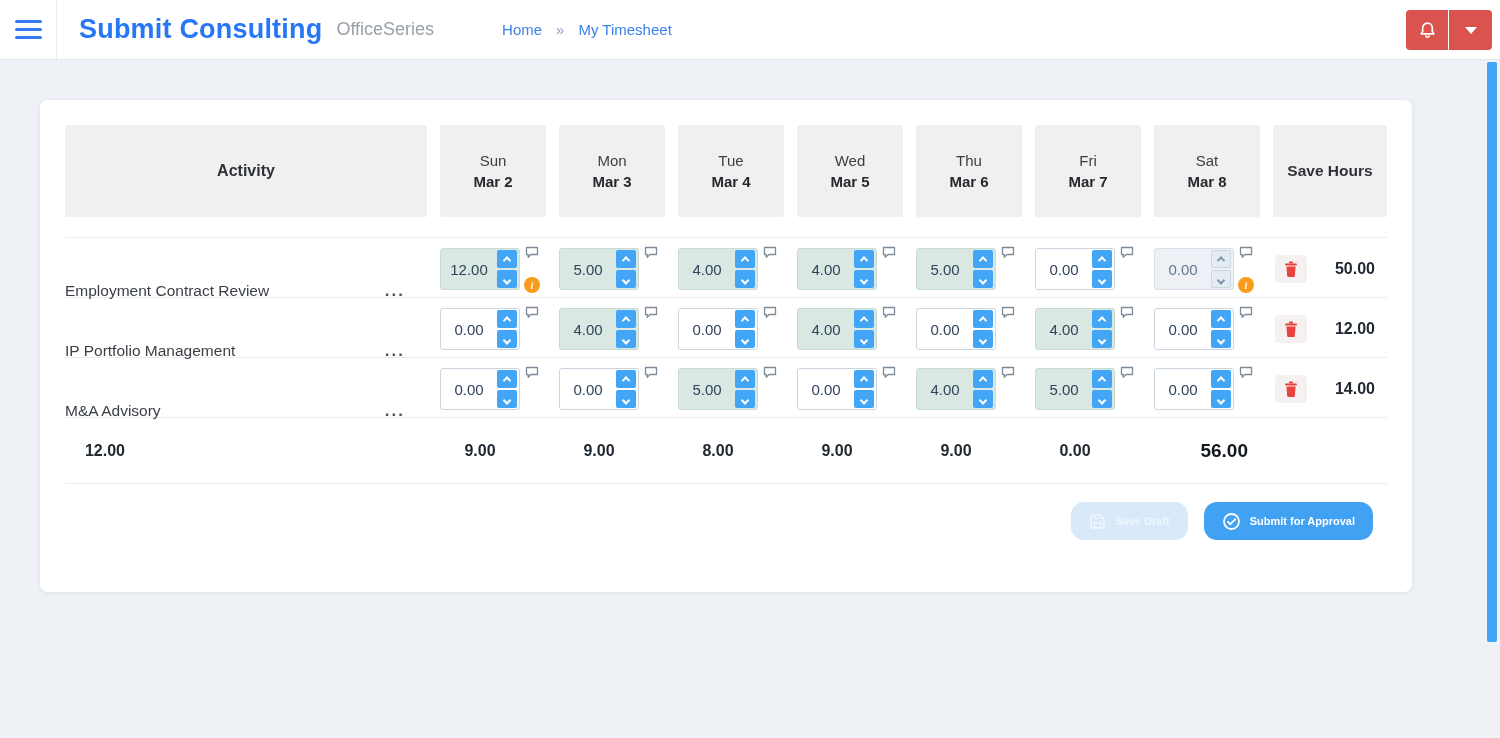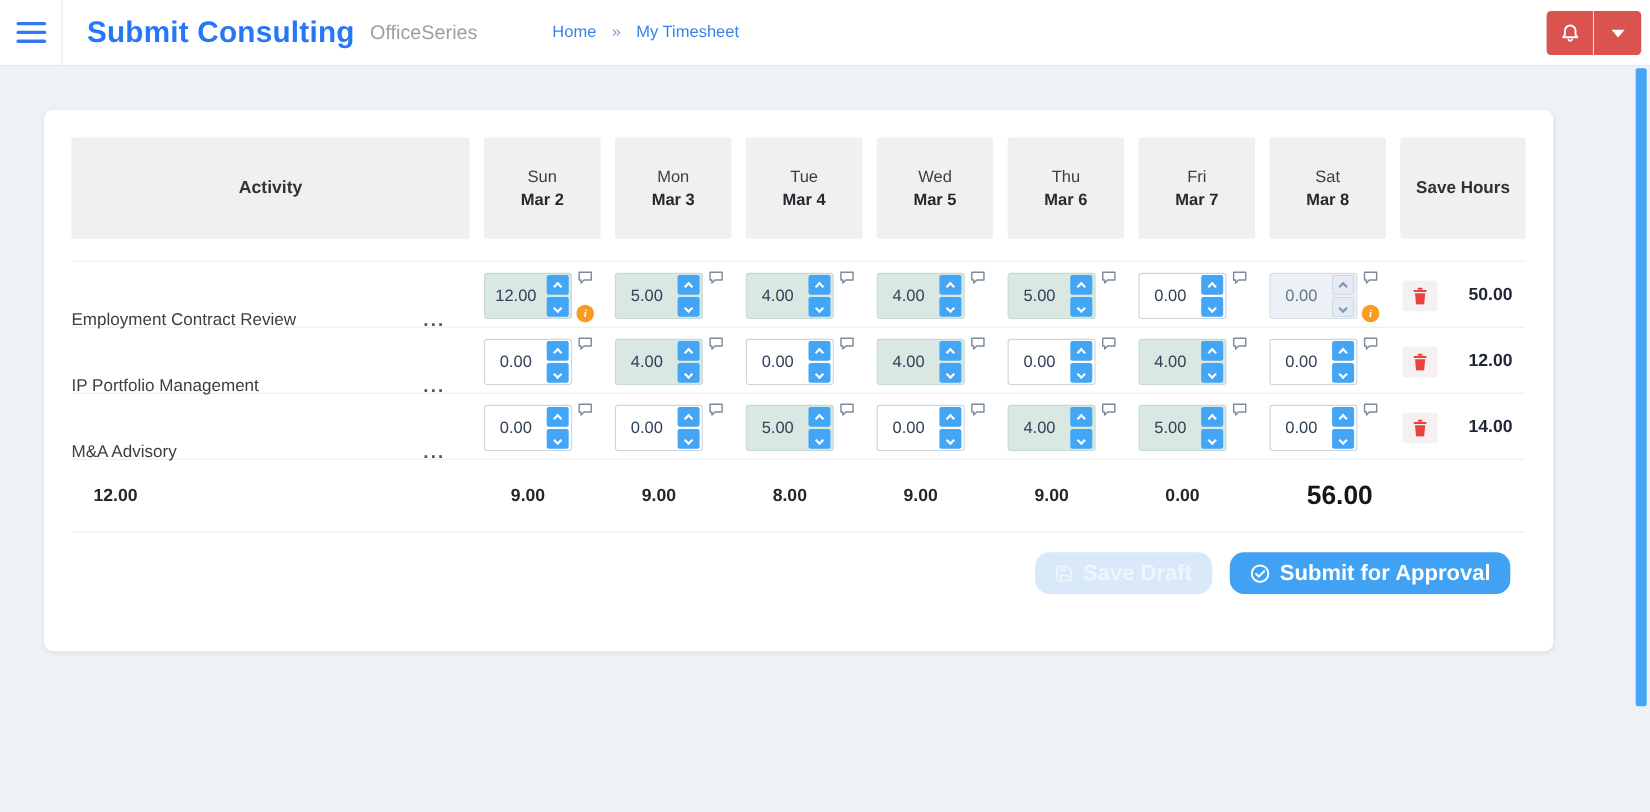--- a/index.html
+++ b/index.html
@@ -94,25 +94,25 @@
 
   
   .trow.tfoot{ height:66px; border-bottom:1px solid #ededed;}
   .add-project{ width:285px; height:38px; background:#eaf3fc; border:1px solid #cfe3f7;
     border-radius:3px; display:flex; align-items:center; justify-content:space-between;
     padding:0 14px; cursor:pointer;}
   .add-project .lbl{ color:#2e7cd6; font-weight:700; font-size:15px;}
   .add-project .car{ width:0; height:0; border-left:5.5px solid transparent;
     border-right:5.5px solid transparent; border-top:6.5px solid #2b2f33;}
   .day-total{ width:80px; text-align:center; font-weight:700; font-size:16px; color:#202830;}
-  .grand-total{ text-align:right; padding-right:12px; font-weight:800; font-size:24px; color:#14181d;}
+  .grand-total{ text-align:right; padding-right:12px; font-weight:800; font-size:19px; color:#14181d;}
 
   
   .actions{ margin-top:18px; display:flex; justify-content:flex-end; gap:16px; padding-right:14px;}
-  .btn{ height:38px; border:none; border-radius:13px; font-size:20px; font-weight:700;
+  .btn{ height:38px; border:none; border-radius:13px; font-size:11px; font-weight:700;
     display:flex; align-items:center; gap:9px; padding:16px 18px; cursor:pointer;
     font-family:"Liberation Sans", sans-serif;}
   .btn.save{ background:#d9e9f9; color:#eef6fd; cursor:default;}
   .btn.submit{ background:#41a1f3; color:#fff;}
 </style>
 </head>
 <body>
 
 <header class="topbar">
   <button class="hamburger">

